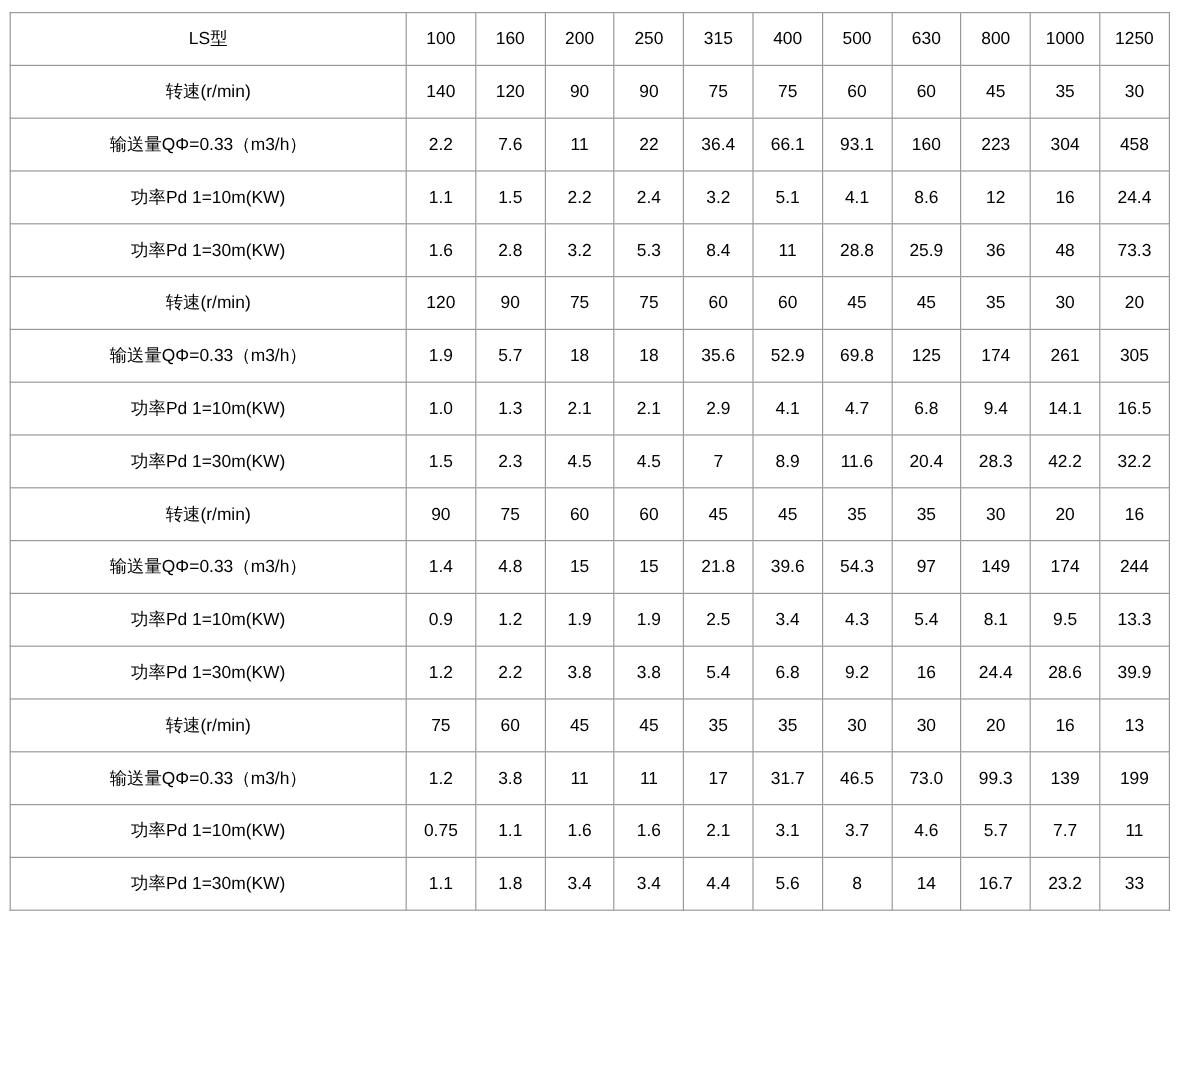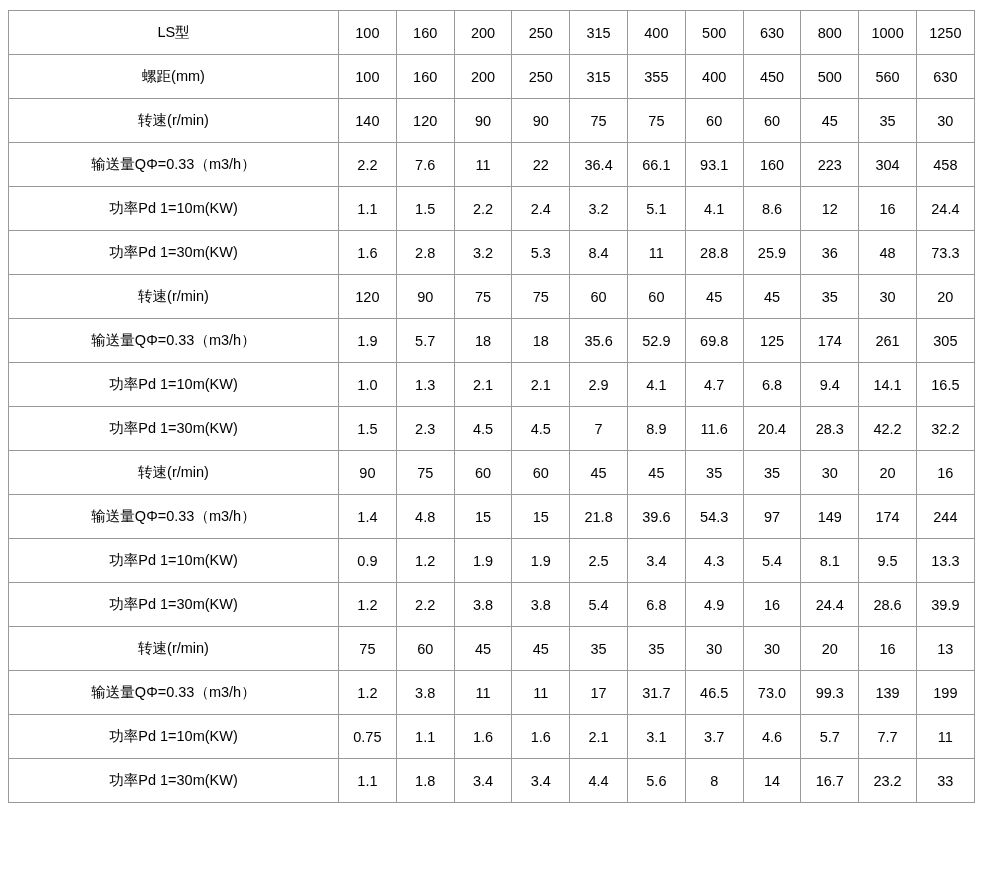--- a/index.html
+++ b/index.html
@@ -58,34 +58,20 @@
           <td class="val">250</td>
           <td class="val">315</td>
           <td class="val">400</td>
           <td class="val">500</td>
           <td class="val">630</td>
           <td class="val">800</td>
           <td class="val">1000</td>
           <td class="val">1250</td>
         </tr>
         <tr>
-          <td class="label">螺距(mm)</td>
-          <td class="val">100</td>
-          <td class="val">160</td>
-          <td class="val">200</td>
-          <td class="val">250</td>
-          <td class="val">315</td>
-          <td class="val">355</td>
-          <td class="val">400</td>
-          <td class="val">450</td>
-          <td class="val">500</td>
-          <td class="val">560</td>
-          <td class="val">630</td>
-        </tr>
-        <tr>
           <td class="label">转速(r/min)</td>
           <td class="val">140</td>
           <td class="val">120</td>
           <td class="val">90</td>
           <td class="val">90</td>
           <td class="val">75</td>
           <td class="val">75</td>
           <td class="val">60</td>
           <td class="val">60</td>
           <td class="val">45</td>
@@ -233,21 +219,21 @@
           <td class="val">13.3</td>
         </tr>
         <tr>
           <td class="label">功率Pd 1=30m(KW)</td>
           <td class="val">1.2</td>
           <td class="val">2.2</td>
           <td class="val">3.8</td>
           <td class="val">3.8</td>
           <td class="val">5.4</td>
           <td class="val">6.8</td>
-          <td class="val">4.9</td>
+          <td class="val">9.2</td>
           <td class="val">16</td>
           <td class="val">24.4</td>
           <td class="val">28.6</td>
           <td class="val">39.9</td>
         </tr>
         <tr>
           <td class="label">转速(r/min)</td>
           <td class="val">75</td>
           <td class="val">60</td>
           <td class="val">45</td>

